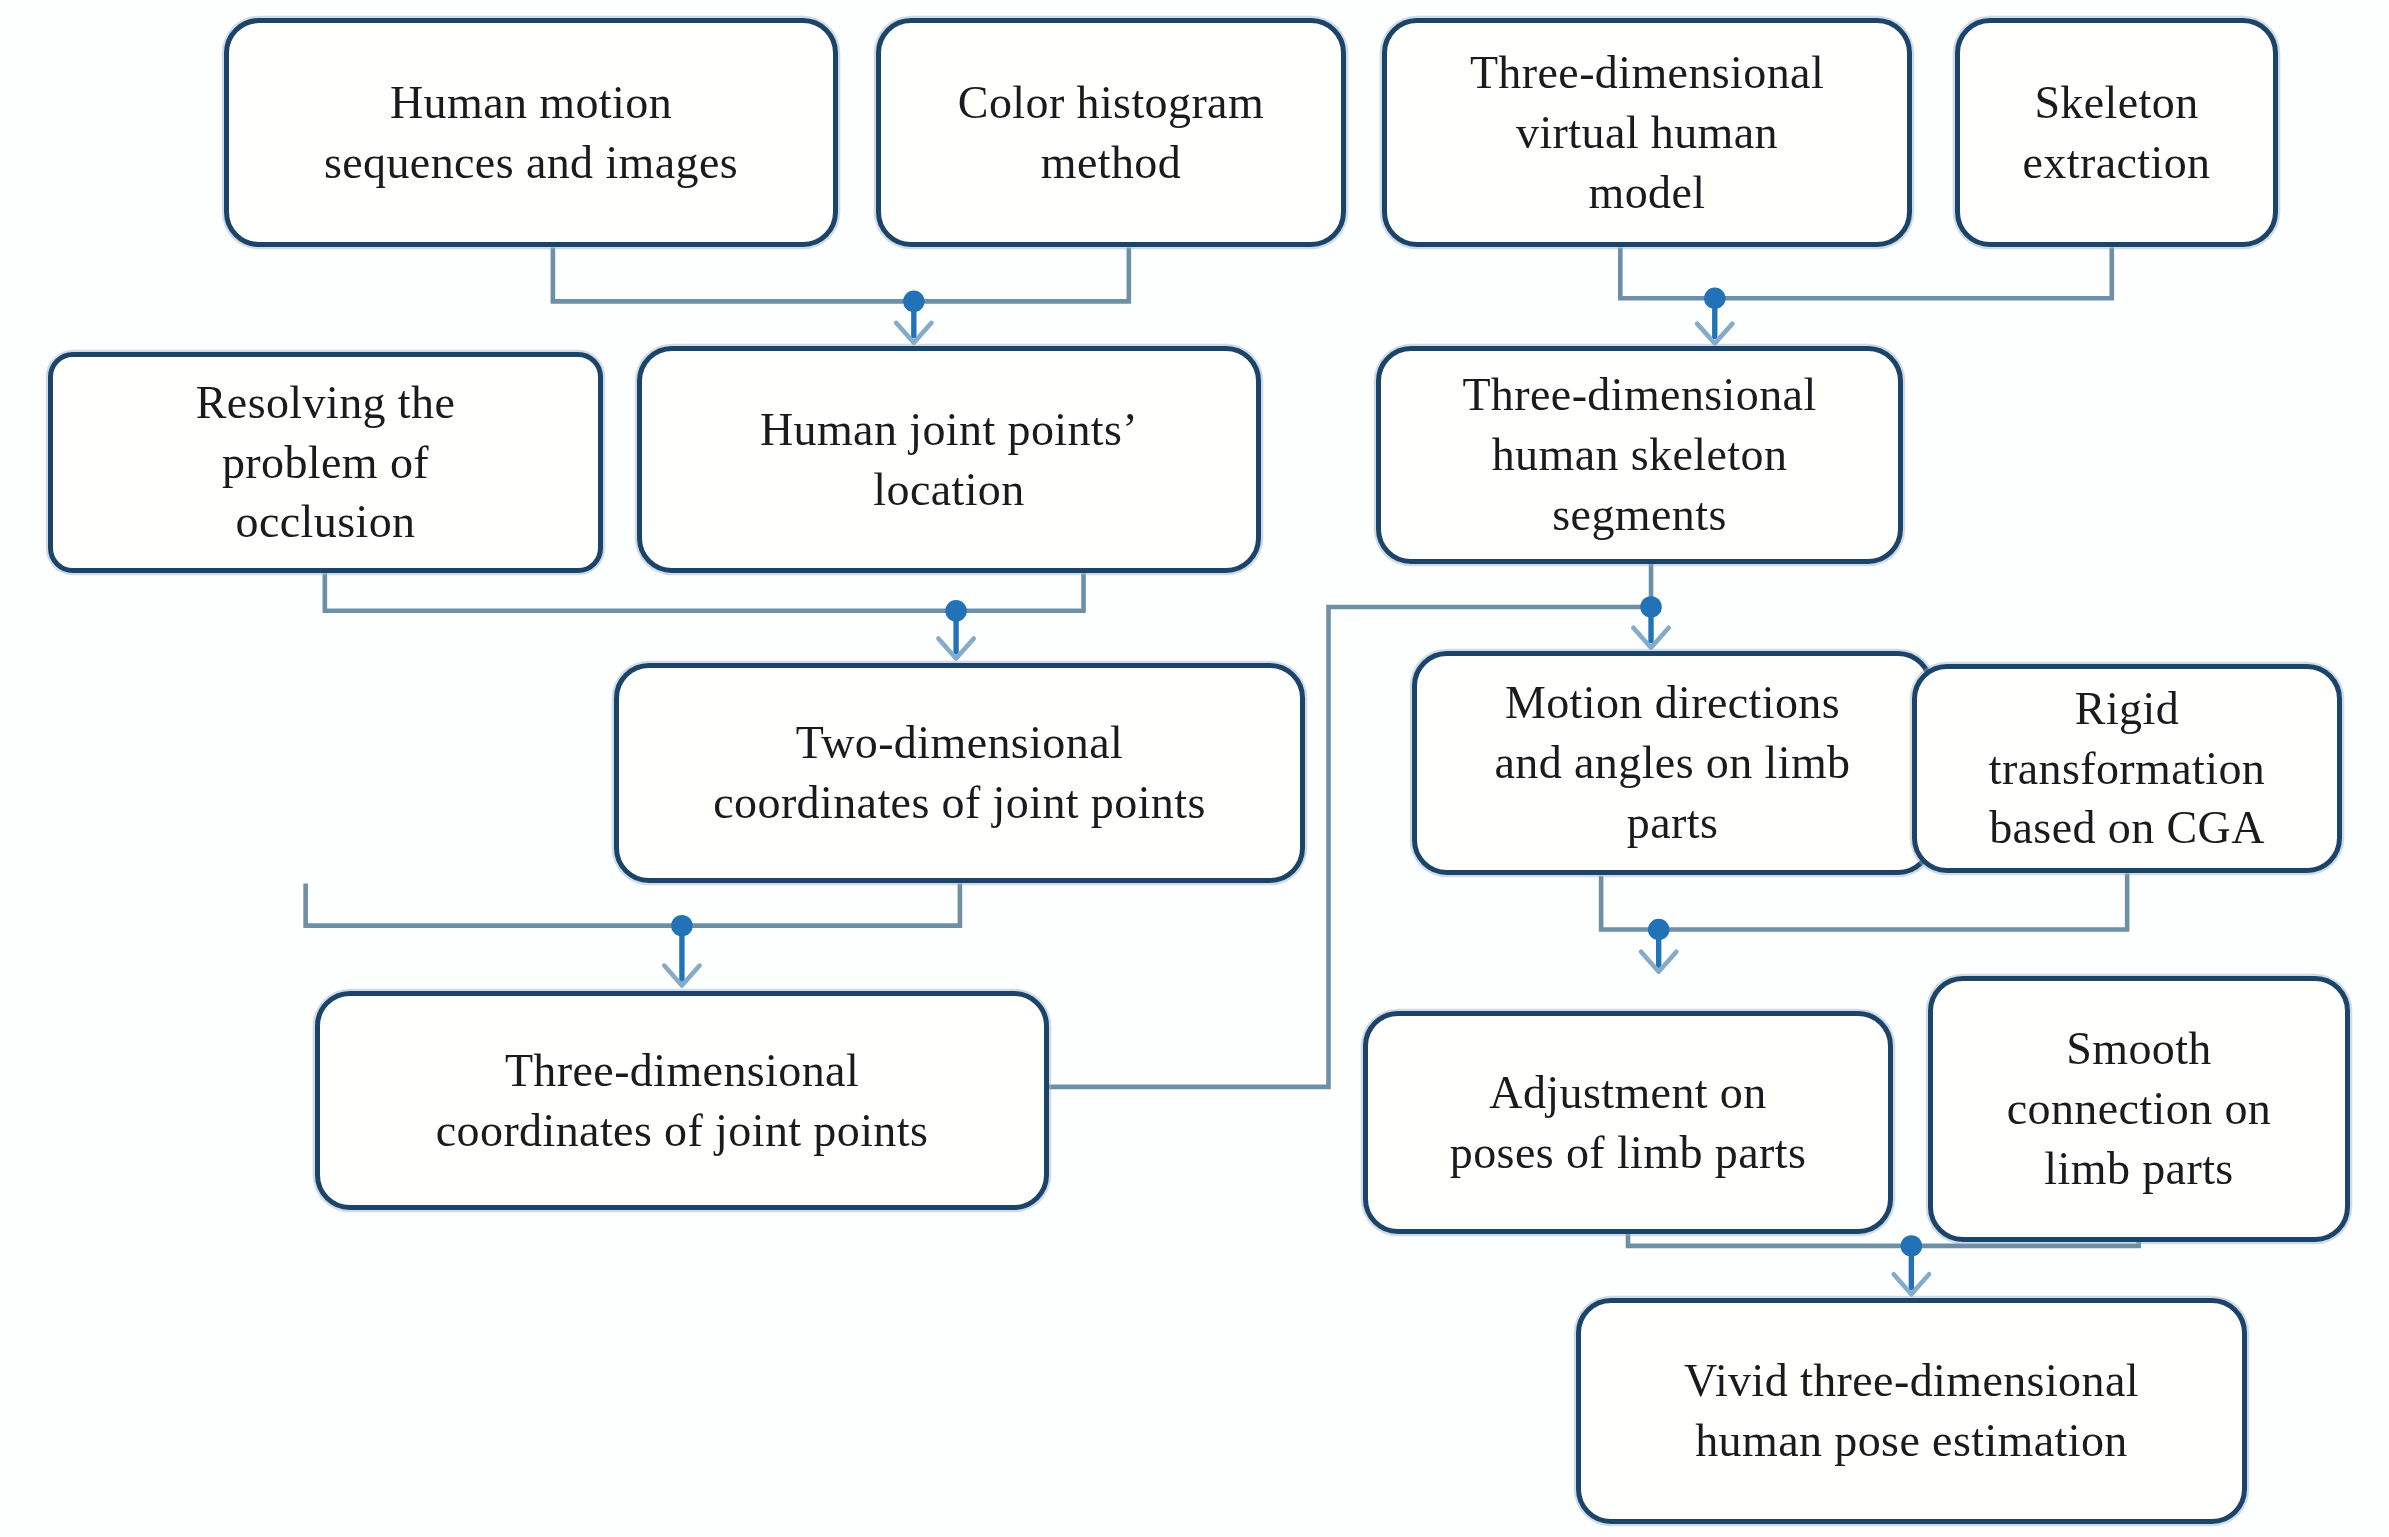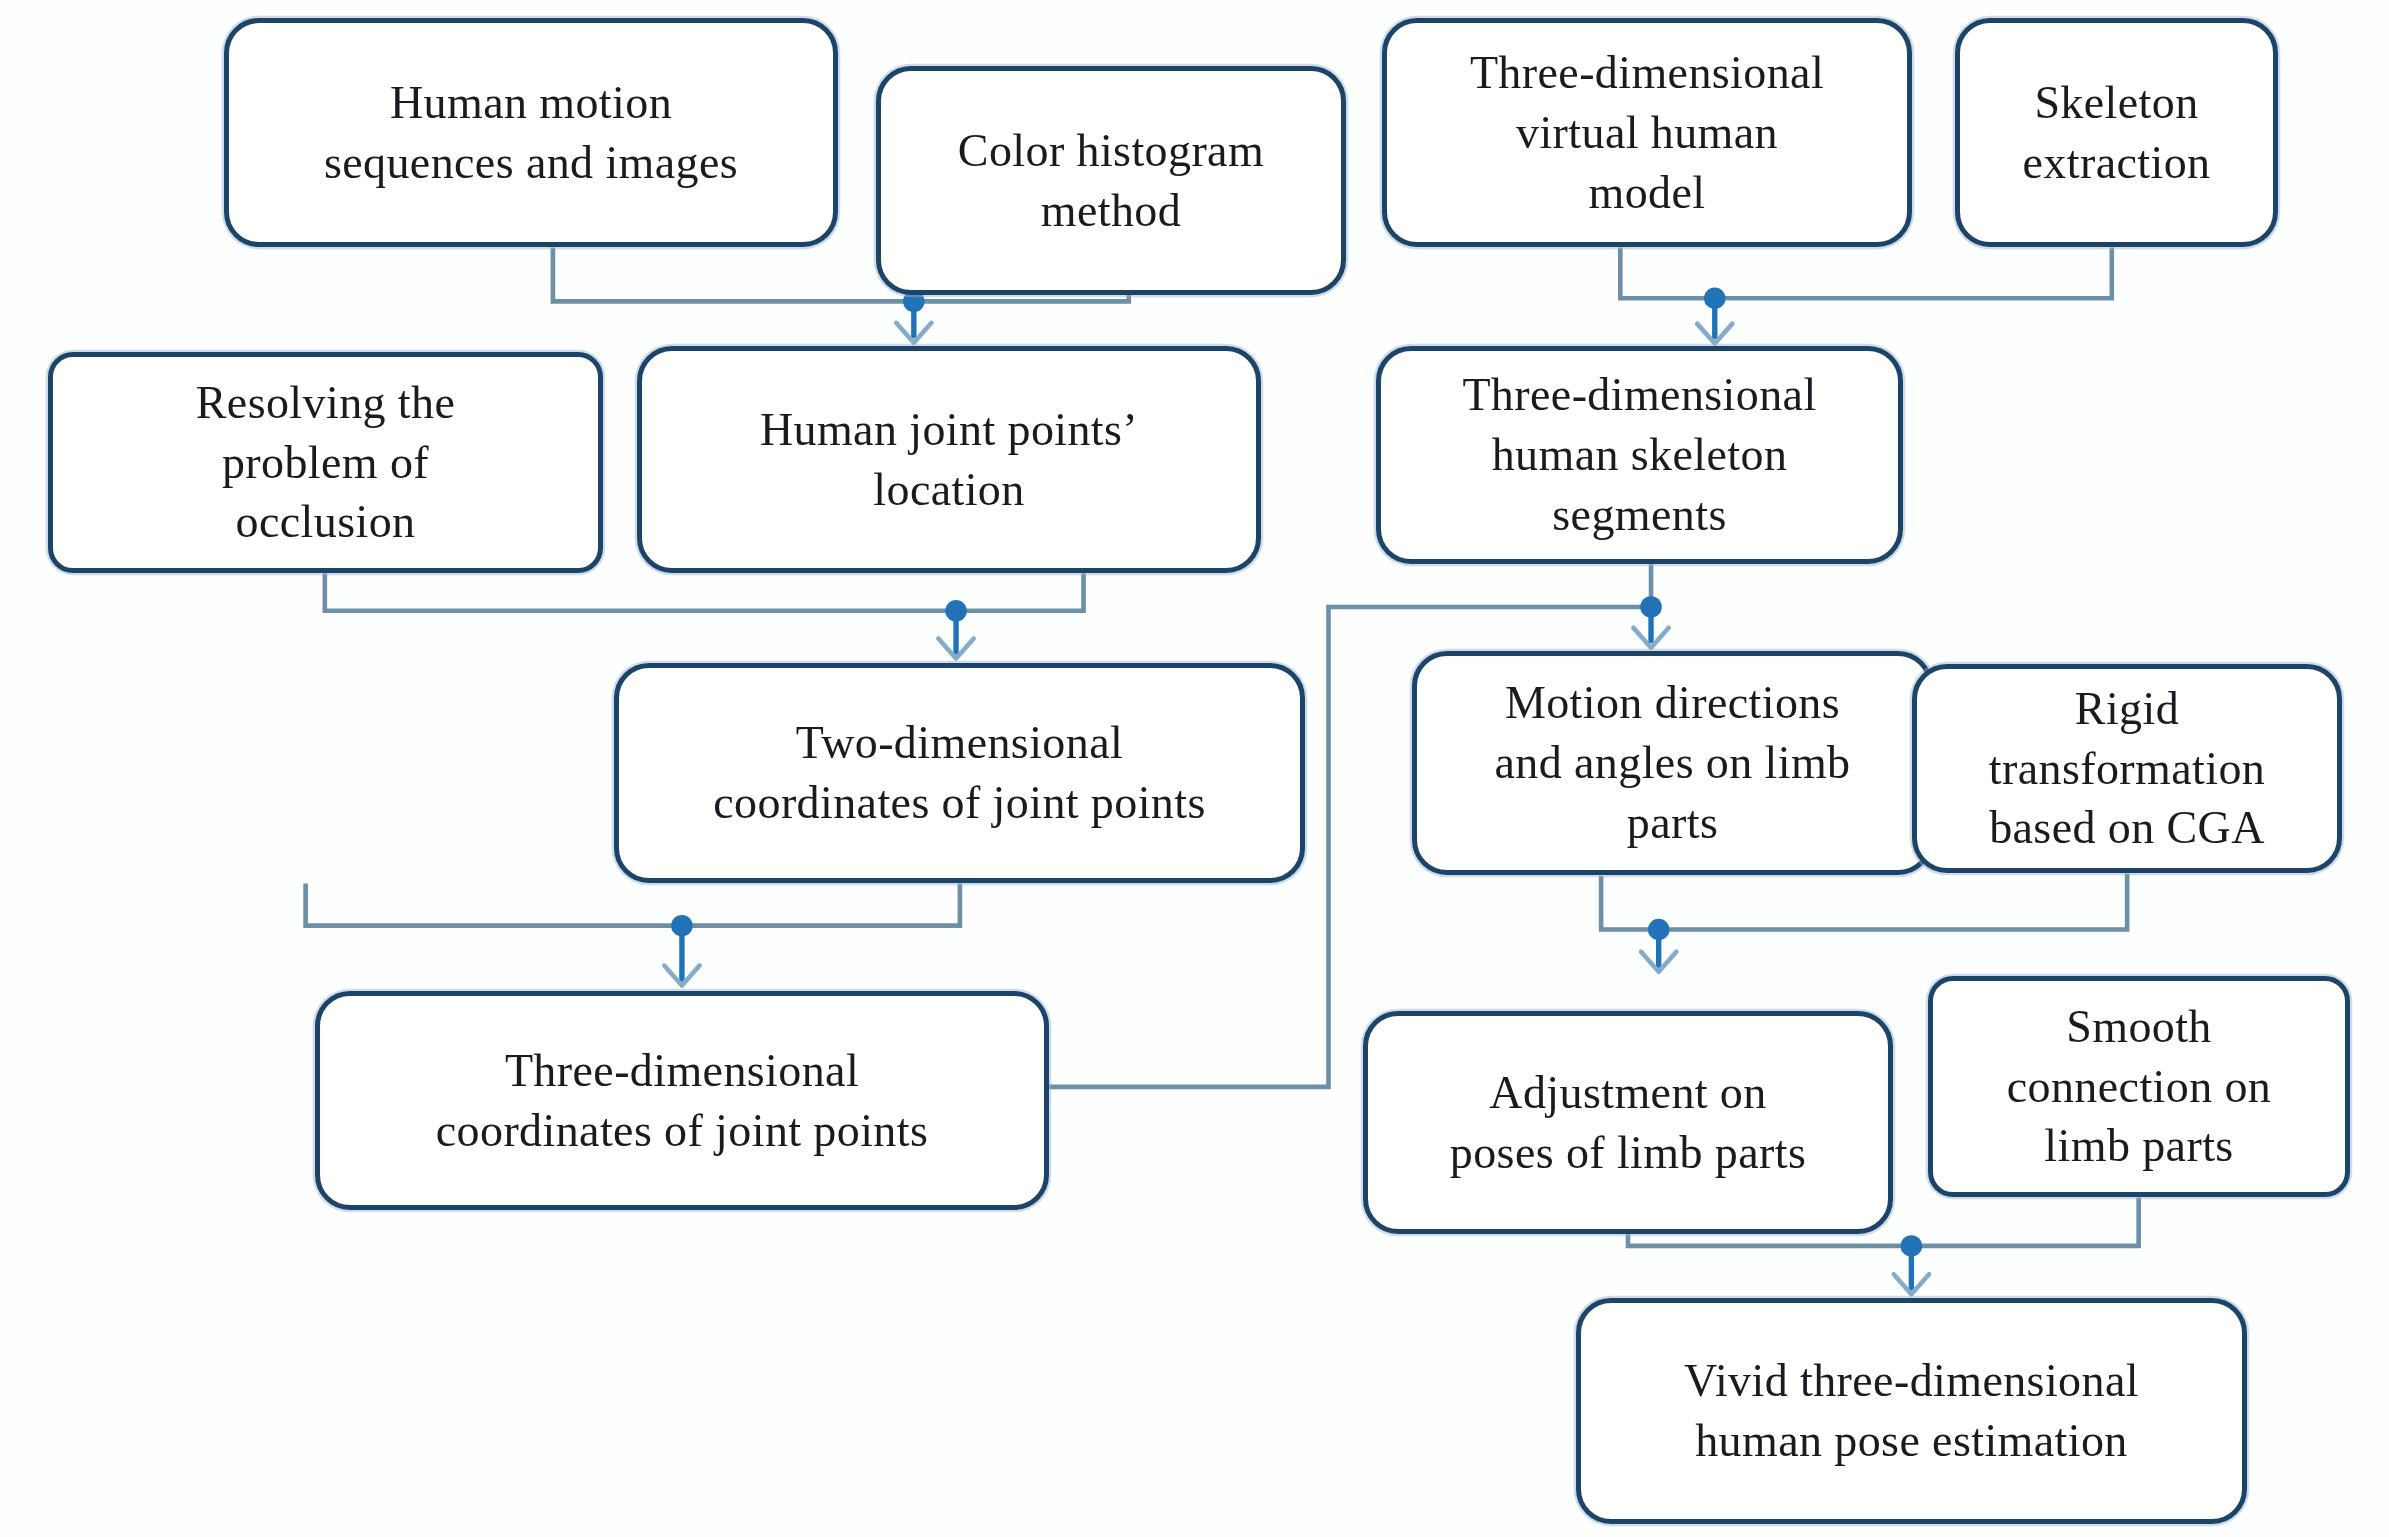--- a/index.html
+++ b/index.html
@@ -120,21 +120,21 @@
       <path class="chev" d="M2466 1659 L2489 1685 L2512 1659"></path>
       <circle class="dot" cx="2489" cy="1622" r="14"></circle>
     </g>
 
   </svg>
 
   <div class="node" style="left:224px; top:18.4px; width:614px; height:229px;">
     <span class="label">Human motion
 sequences and images</span>
   </div>
-  <div class="node" style="left:876px; top:18.4px; width:470px; height:229px;margin-top:48px;">
+  <div class="node" style="left:876px; top:18.4px; width:470px; height:229px;">
     <span class="label">Color histogram
 method</span>
   </div>
   <div class="node" style="left:1382px; top:18.4px; width:530px; height:229px;">
     <span class="label">Three-dimensional
 virtual human
 model</span>
   </div>
   <div class="node" style="left:1955px; top:18.4px; width:323px; height:229px;">
     <span class="label">Skeleton
@@ -172,21 +172,21 @@
   </div>
 
   <div class="node" style="left:315px; top:991px; width:734px; height:219px;">
     <span class="label">Three-dimensional
 coordinates of joint points</span>
   </div>
   <div class="node" style="left:1363px; top:975px; width:530px; height:223px;margin-top:36px;">
     <span class="label">Adjustment on
 poses of limb parts</span>
   </div>
-  <div class="node" style="left:1928px; top:976px; width:422px; height:221px;border-radius:25px;">
+  <div class="node" style="left:1928px; top:976px; width:422px; height:266px;">
     <span class="label">Smooth
 connection on
 limb parts</span>
   </div>
 
   <div class="node" style="left:1576px; top:1298px; width:671px; height:226px;">
     <span class="label">Vivid three-dimensional
 human pose estimation</span>
   </div>
 

